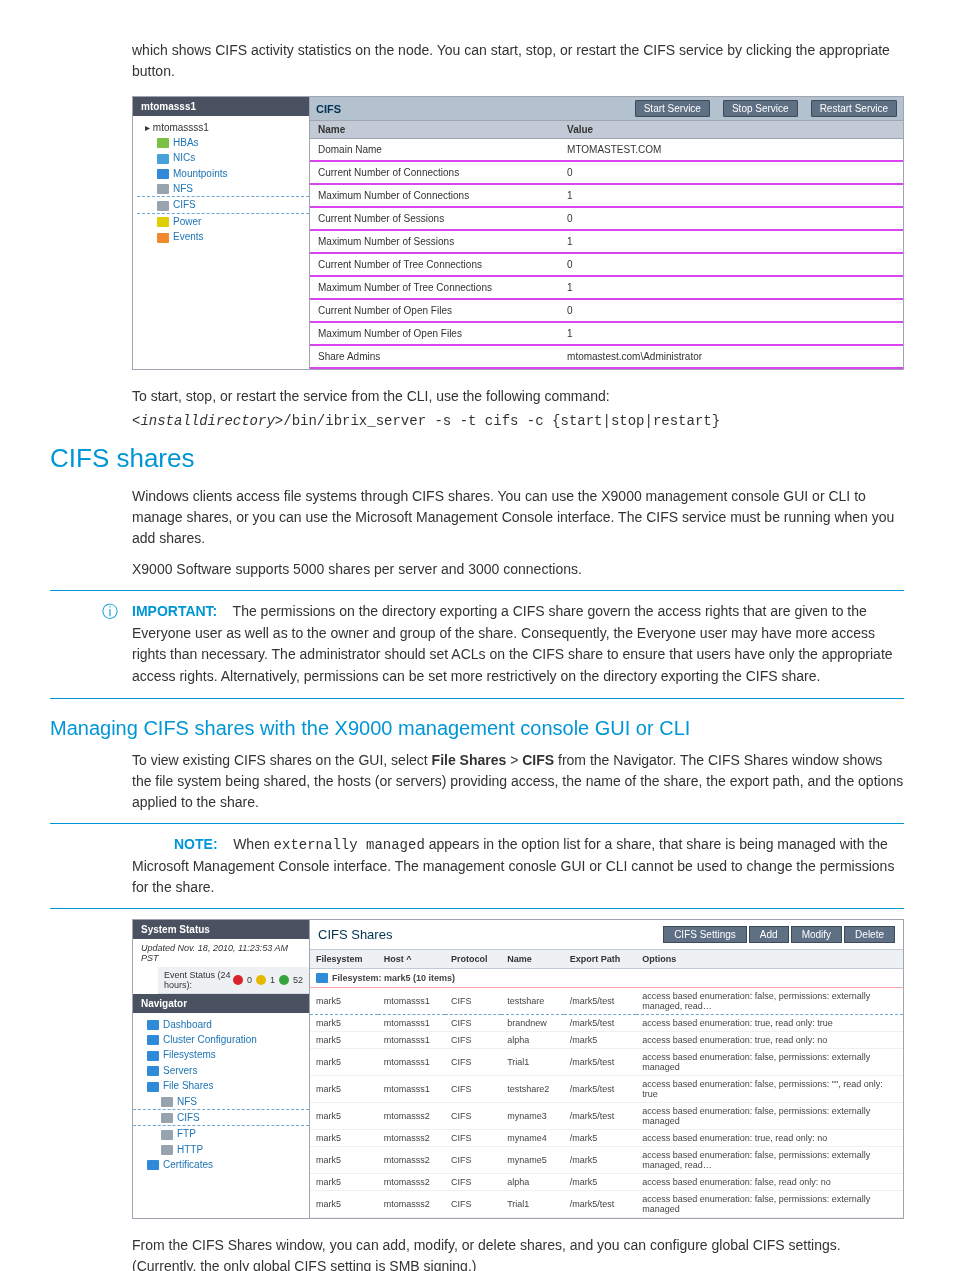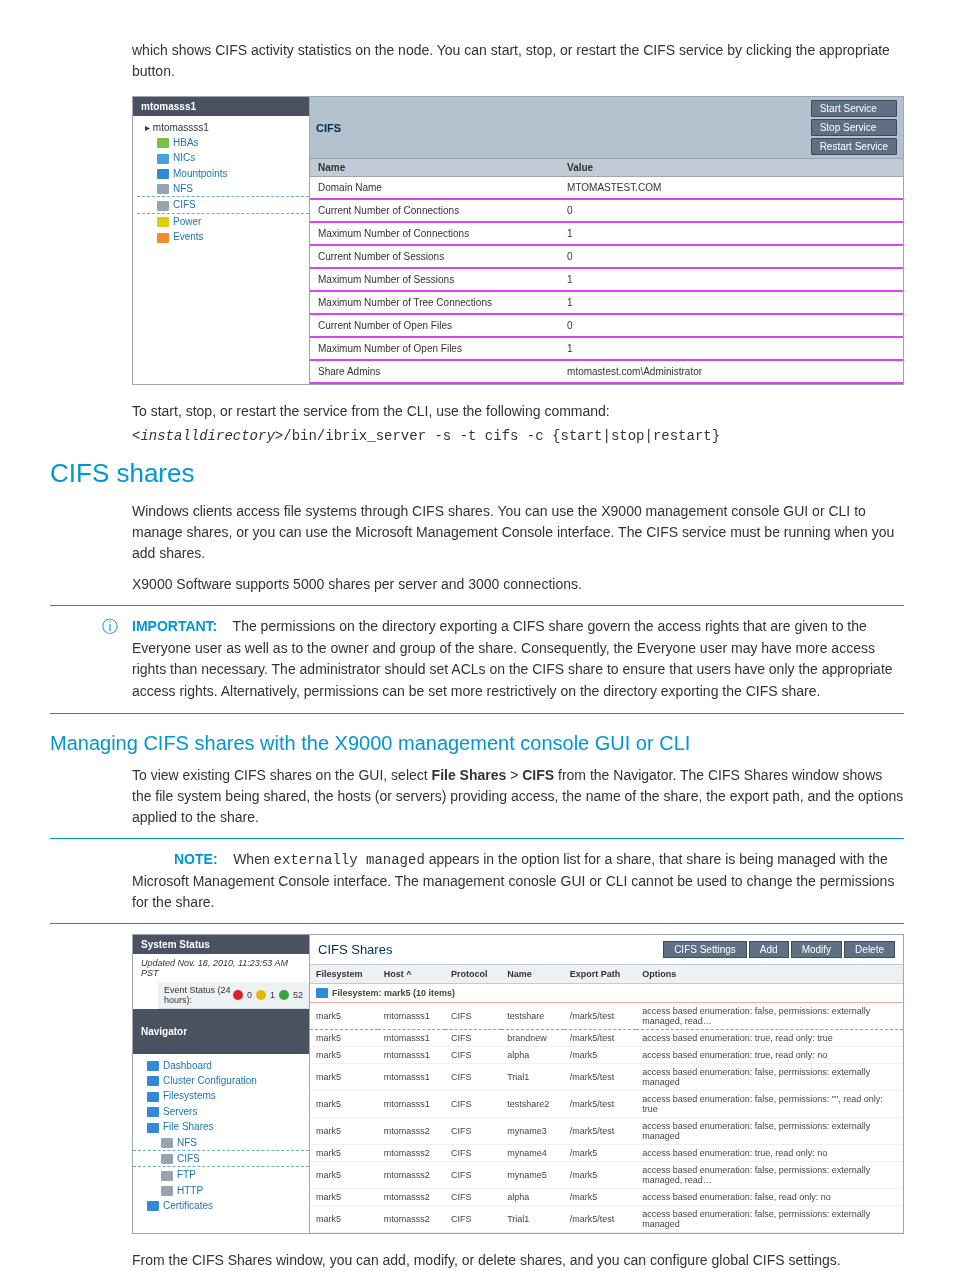--- a/index.html
+++ b/index.html
@@ -37,21 +37,21 @@
   .shot1 .tree-body { padding: 4px 0 80px 4px; }
   .shot1 .tree-item { padding: 2px 0 2px 20px; color: #1c74b5; position: relative; }
   .shot1 .tree-item.selected { border-top:1px dashed #6fa6d4; border-bottom:1px dashed #6fa6d4; }
   .shot1 .tree-root { padding-left: 8px; color:#333; }
   .shot1 .main { flex: 1; background: #e6eaee; }
   .shot1 .main-top {
     background: #b4c1cf; padding: 3px 6px; display: flex; align-items: center; justify-content: space-between;
     border-bottom: 1px solid #9fa6b1;
   }
   .shot1 .main-top .title { color: #003050; font-weight: bold; font-size: 11px; }
-  .shot1 .btns { display: flex; gap: 2px; flex-direction: column; }
+  .shot1 .btns { display: flex; gap: 13px; }
   .shot1 .btn {
     background: #5f7085; color: #fff; border: 1px solid #3d4a5a;
     padding: 2px 8px; font-size: 10px; border-radius: 1px;
   }
   .shot1 table { width: 100%; border-collapse: collapse; font-size: 10px; background: #e6eaee;}
   .shot1 th {
     background: #c2cbd5; text-align: left; padding: 3px 8px; font-weight: bold;
     border-bottom: 1px solid #9fa6b1;
   }
   .shot1 td { padding: 5px 8px; border-bottom: 2px solid #d946ef; background:#fff; }
@@ -72,21 +72,21 @@
   .shot2 .nav-sub { padding:4px 8px; color:#333; font-size:9px; font-style: italic; }
   .shot2 .status-row {
     background:#eef1f4; padding: 3px 6px; display:flex; justify-content:space-between; align-items:center;
     border-bottom:1px solid #d8dde2; font-size:9px;margin-left:25px;
   }
   .shot2 .status-icons { display:flex; gap:4px; align-items:center;}
   .shot2 .status-icons span.dot { border-radius:50%; width:10px; height:10px; display:inline-block; text-align:center; font-size:8px; color:#fff; line-height:10px;}
   .shot2 .d-red { background:#d8232a;}
   .shot2 .d-yel { background:#e6b800;}
   .shot2 .d-grn { background:#37a33f;}
-  .shot2 .nav2-hdr { background:#4a5160; color:#fff; padding:17px 8px; font-weight:bold; margin-top:0px;}
+  .shot2 .nav2-hdr { background:#4a5160; color:#fff; padding:4px 8px; font-weight:bold; margin-top:0px;}
   .shot2 .nav-items { padding: 4px 0;}
   .shot2 .nav-it { padding:2px 0 2px 14px; color:#1c74b5;}
   .shot2 .nav-it.sub { padding-left:28px;}
   .shot2 .nav-it.selected { border-top:1px dashed #6fa6d4; border-bottom:1px dashed #6fa6d4; }
   .shot2 .main2 { flex:1; background:#fff;}
   .shot2 .m2-top {
     background:#fff; padding:6px 8px; display:flex; align-items:center; justify-content:space-between;
     border-bottom:1px solid #c2cbd5;
   }
   .shot2 .m2-top .title { color:#003250; font-size:13px; font-weight:normal; }
@@ -152,20 +152,24 @@
             <td>Maximum Number of Connections</td>
             <td>1</td>
           </tr>
           <tr>
             <td>Current Number of Sessions</td>
             <td>0</td>
           </tr>
           <tr>
             <td>Maximum Number of Sessions</td>
             <td>1</td>
+          </tr>
+          <tr>
+            <td>Current Number of Tree Connections</td>
+            <td>0</td>
           </tr>
           <tr>
             <td>Maximum Number of Tree Connections</td>
             <td>1</td>
           </tr>
           <tr>
             <td>Current Number of Open Files</td>
             <td>0</td>
           </tr>
           <tr>

